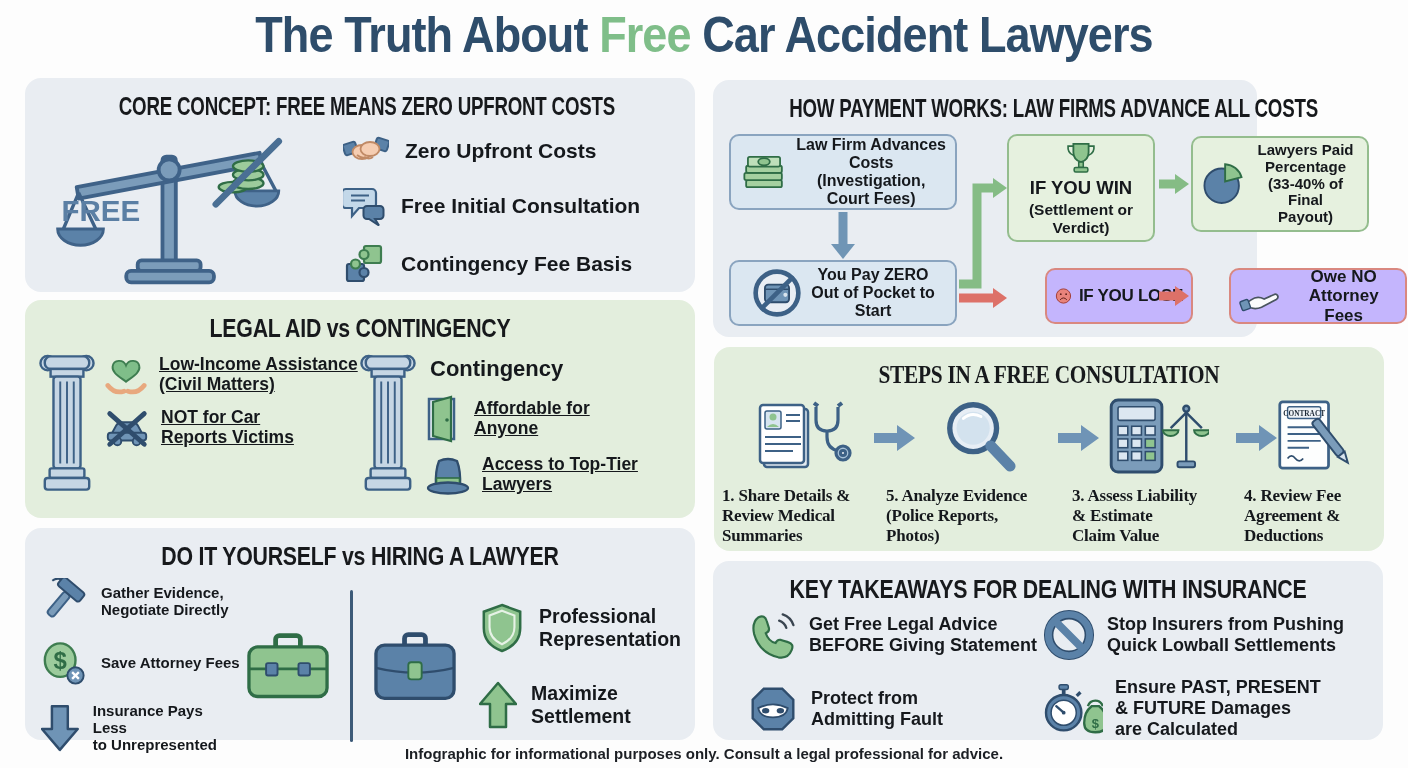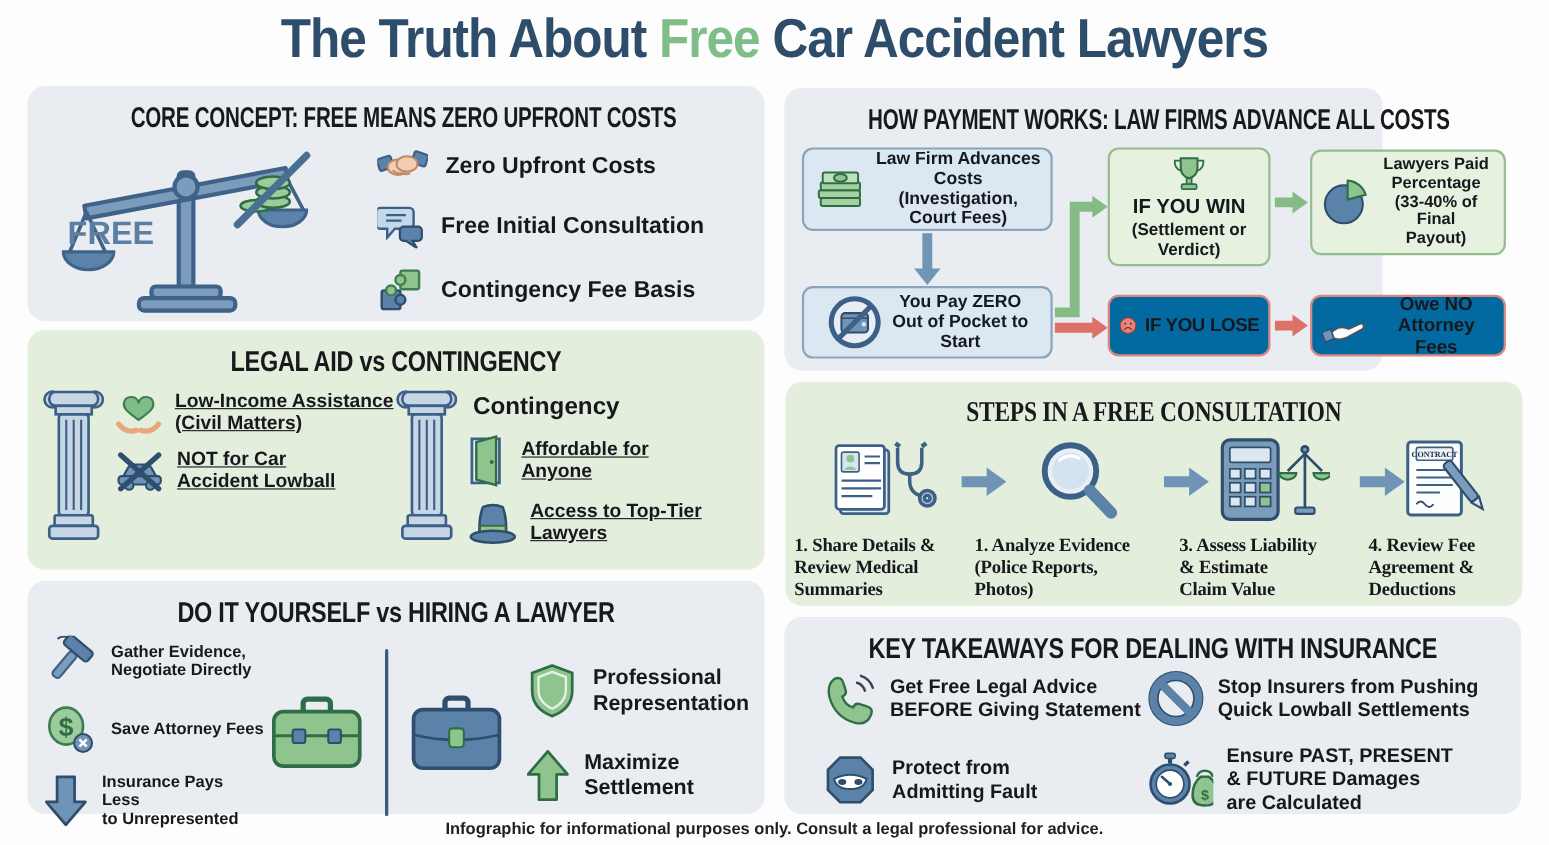--- a/index.html
+++ b/index.html
@@ -49,21 +49,21 @@
   
   .flow{position:relative;height:208px;margin-top:2px;}
   .fbox{
     position:absolute;border-radius:10px;display:flex;align-items:center;
     justify-content:center;gap:8px;padding:4px 8px;box-sizing:border-box;
     text-align:center;
   }
   .fbox .txt{font-size:16px;line-height:1.13;}
   .fbox-blue{background:#dbe7f1;border:2.5px solid #8aa4bf;}
   .fbox-green{background:#e6f1df;border:2.5px solid #94bd8e;}
-  .fbox-red{background:#0369a1;border:2.5px solid #d98880;}
+  .fbox-red{background:#c4b5fd;border:2.5px solid #d98880;margin-left:38px;}
   .fbox.col{flex-direction:column;gap:2px;}
   .win-title{font-size:18.5px;font-weight:bold;color:#15181c;}
   .lose-title{font-size:17px;font-weight:bold;color:#15181c;white-space:nowrap;letter-spacing:-0.3px;}
   .arrows{position:absolute;inset:0;pointer-events:none;}
   
   .steps-icons{display:grid;grid-template-columns:164px 186px 172px 132px;padding:0 8px;position:relative;height:84px;align-items:center;justify-items:center;margin-top:4px;}
   .steps-caps{display:grid;grid-template-columns:164px 186px 172px 132px;padding:0 8px;margin-top:8px;}
   .steps-caps .txt{font-size:17px;text-align:left;line-height:1.18;letter-spacing:-0.2px;}
   .step-arrow{position:absolute;top:30px;}
   
@@ -173,21 +173,21 @@
               <rect x="5" y="26" width="40" height="8" rx="3"></rect>
               <circle cx="15" cy="35" r="4"></circle>
                 <circle cx="35" cy="35" r="4"></circle>
             </g>
             <g stroke="#2f4d6d" stroke-width="5" stroke-linecap="round">
               <line x1="7" y1="6" x2="43" y2="38"></line>
                 <line x1="43" y1="6" x2="7" y2="38"></line>
             </g>
           </svg>
           <div class="txt">NOT for Car
-Accident Lowball</div>
+Reports Victims</div>
         </div>
       </div>
     </div>
     <div class="half">
       <svg width="56" height="150" viewBox="0 0 58 150">
         <g fill="#c6d6e4" stroke="#3d6186" stroke-width="2.5">
           <circle cx="9" cy="13" r="7.5"></circle>
             <circle cx="49" cy="13" r="7.5"></circle>
           <rect x="6" y="6" width="46" height="13" rx="6"></rect>
           <rect x="12" y="19" width="34" height="8"></rect>
@@ -447,21 +447,21 @@
       <polygon points="0,9 23,9 23,1 41,14 23,27 23,19 0,19" fill="#6f94b6"></polygon>
     </svg>
     <svg class="step-arrow" style="left:522px;" width="42" height="28" viewBox="0 0 42 28">
       <polygon points="0,9 23,9 23,1 41,14 23,27 23,19 0,19" fill="#6f94b6"></polygon>
     </svg>
   </div>
   <div class="steps-caps">
     <div class="txt">1. Share Details &amp;
 Review Medical
 Summaries</div>
-    <div class="txt">1. Analyze Evidence
+    <div class="txt">5. Analyze Evidence
 (Police Reports,
 Photos)</div>
     <div class="txt">3. Assess Liability
 &amp; Estimate
 Claim Value</div>
     <div class="txt">4. Review Fee
 Agreement &amp;
 Deductions</div>
   </div>
 </div>

